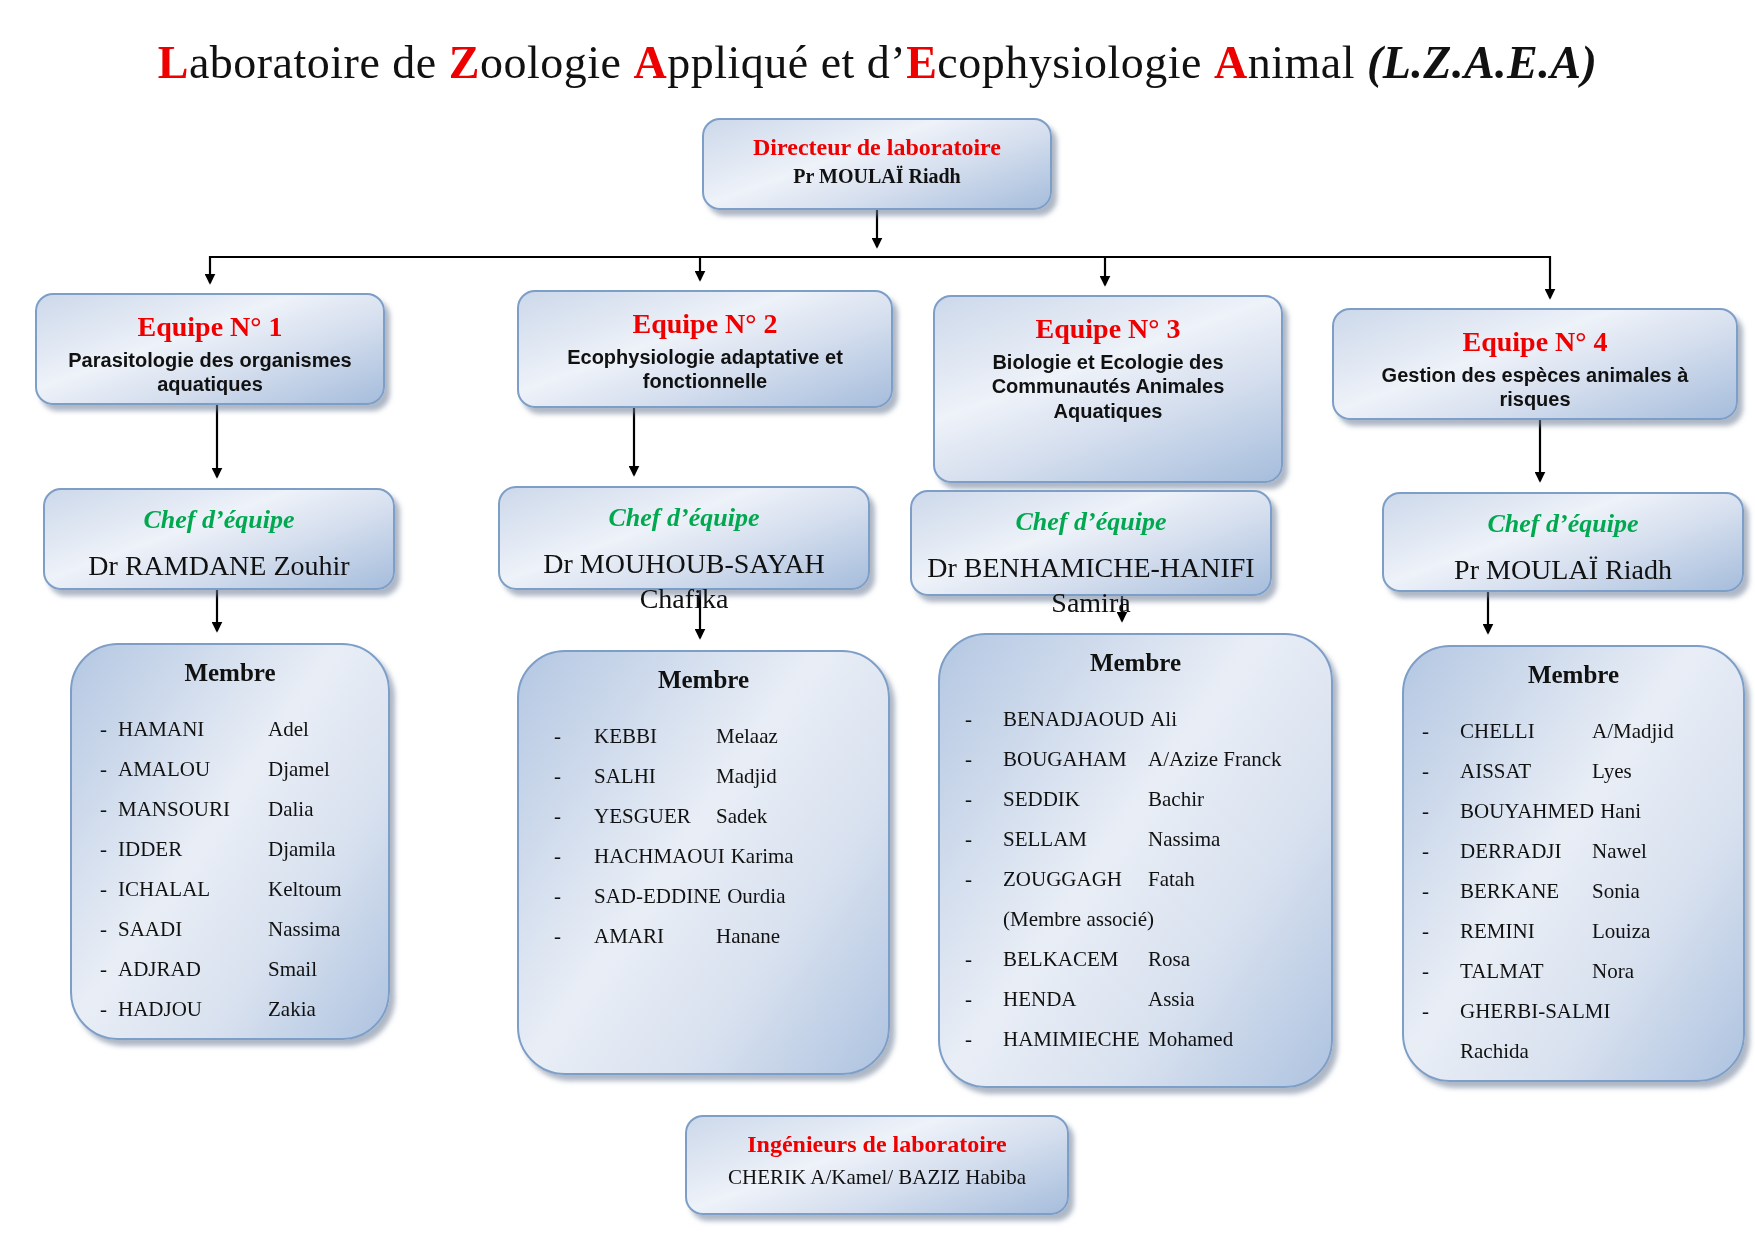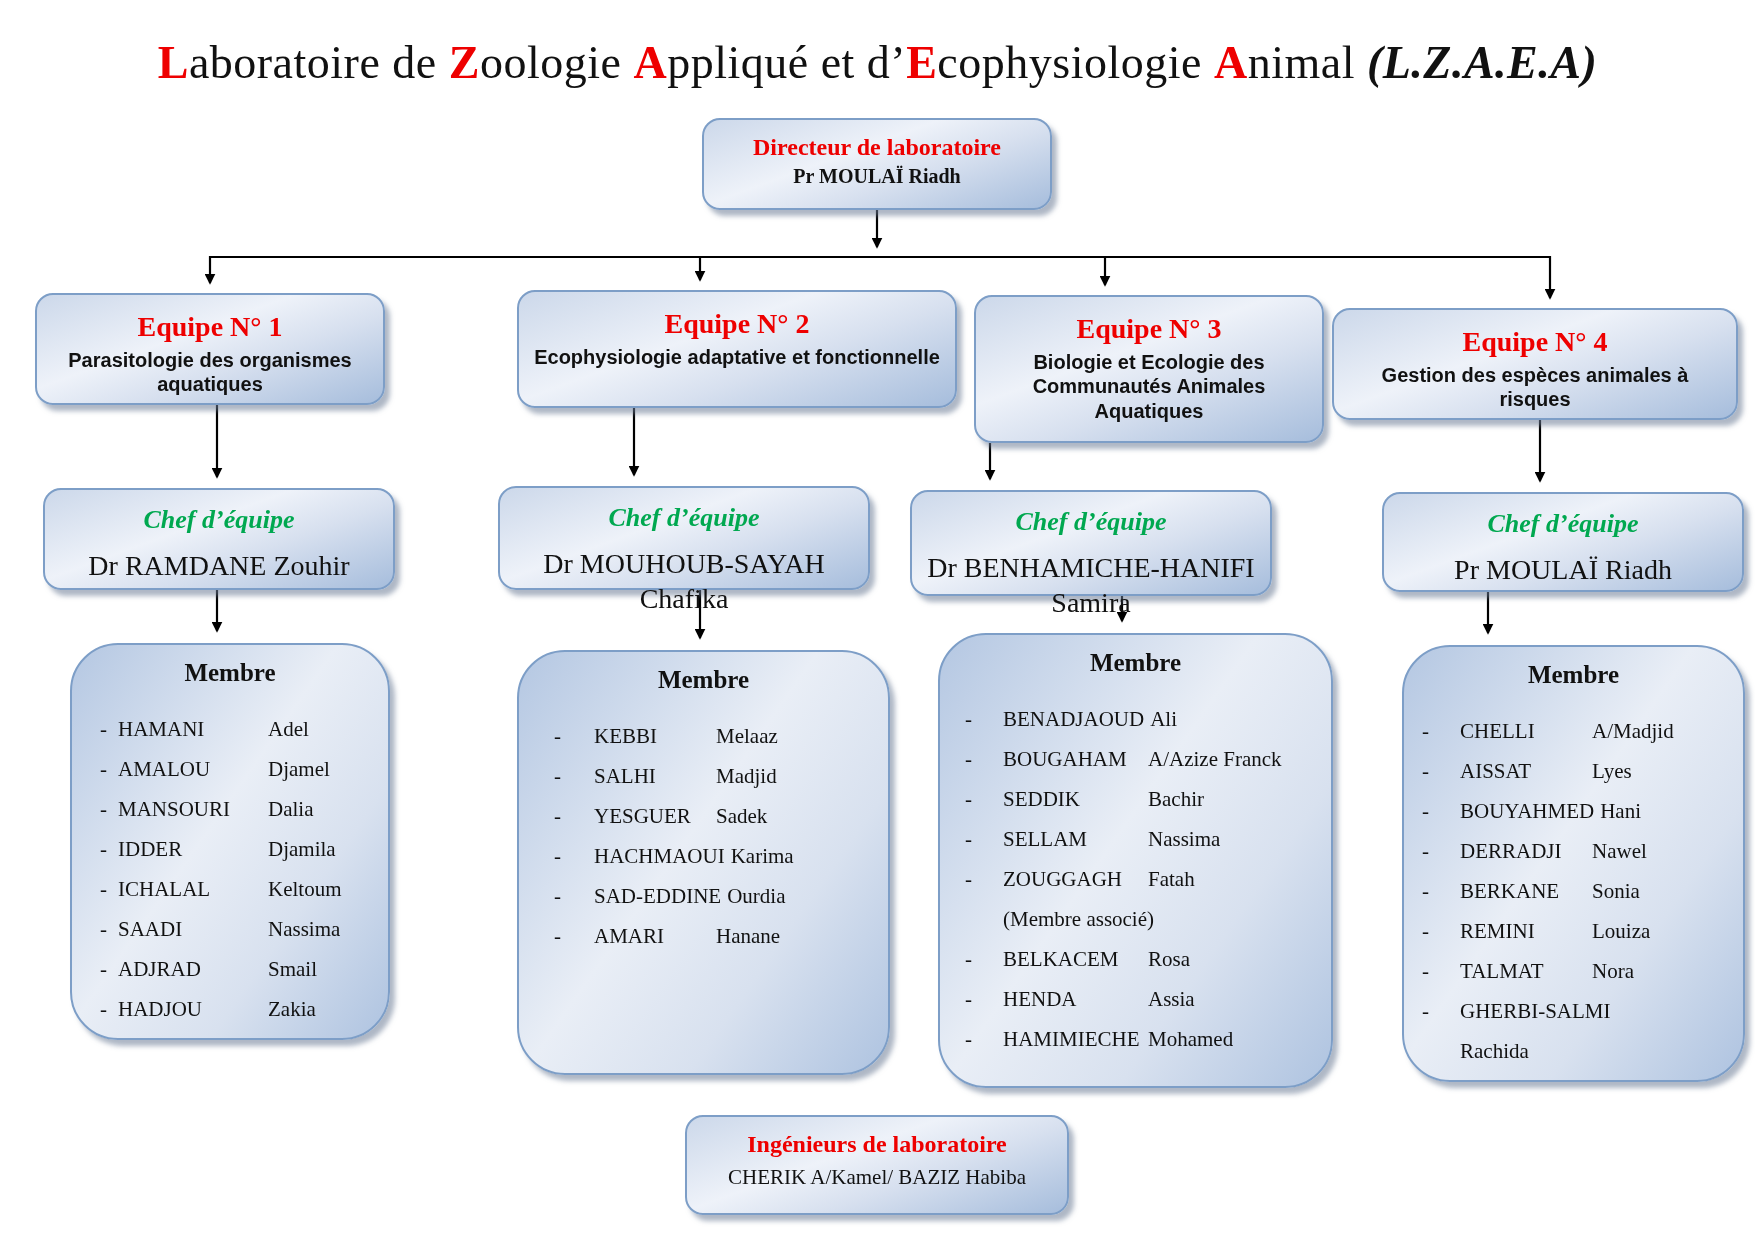--- a/index.html
+++ b/index.html
@@ -84,25 +84,25 @@
 
   <div class="bubble small director" style="left:702px;top:118px;width:350px;height:92px;">
     <div class="heading-red">Directeur de laboratoire</div>
     <div class="person">Pr MOULAÏ Riadh</div>
   </div>
 
   <div class="bubble small team" style="left:35px;top:293px;width:350px;height:112px;">
     <div class="team-heading">Equipe N° 1</div>
     <div class="field">Parasitologie des organismes aquatiques</div>
   </div>
-  <div class="bubble small team" style="left:517px;top:290px;width:440px;height:118px;">
+  <div class="bubble small team" style="left:517px;top:290px;width:376px;height:118px;">
     <div class="team-heading">Equipe N° 2</div>
     <div class="field">Ecophysiologie adaptative et fonctionnelle</div>
   </div>
-  <div class="bubble small team" style="left:974px;top:295px;width:350px;height:148px;">
+  <div class="bubble small team" style="left:933px;top:295px;width:350px;height:188px;">
     <div class="team-heading">Equipe N° 3</div>
     <div class="field">Biologie et Ecologie des Communautés Animales Aquatiques</div>
   </div>
   <div class="bubble small team" style="left:1332px;top:308px;width:406px;height:112px;">
     <div class="team-heading">Equipe N° 4</div>
     <div class="field">Gestion des espèces animales à risques</div>
   </div>
 
   <div class="bubble small chef" style="left:43px;top:488px;width:352px;height:102px;">
     <div class="chef-heading">Chef d’équipe</div>

